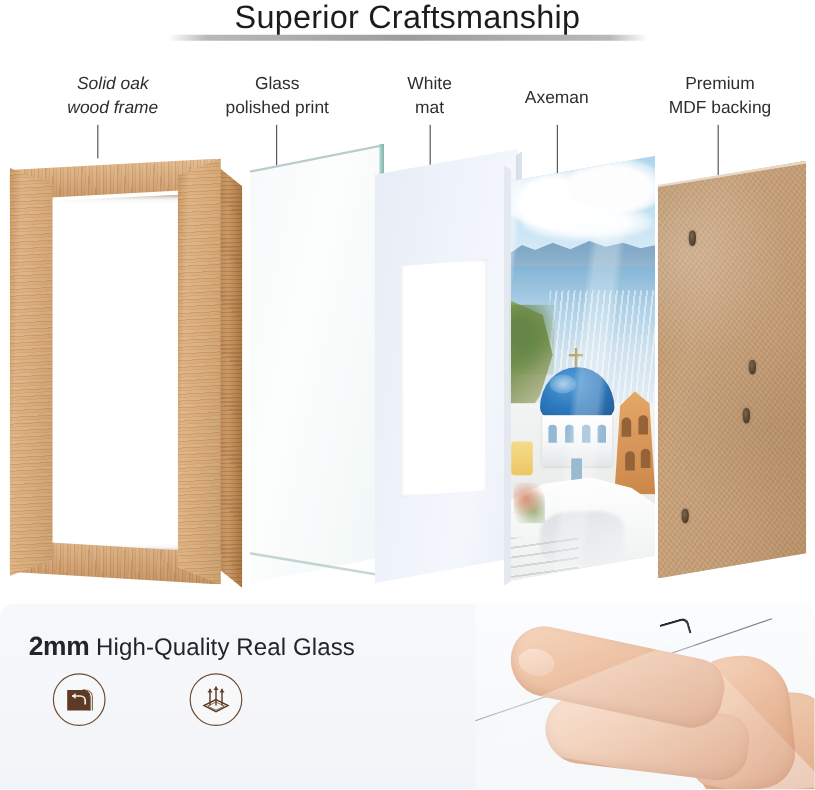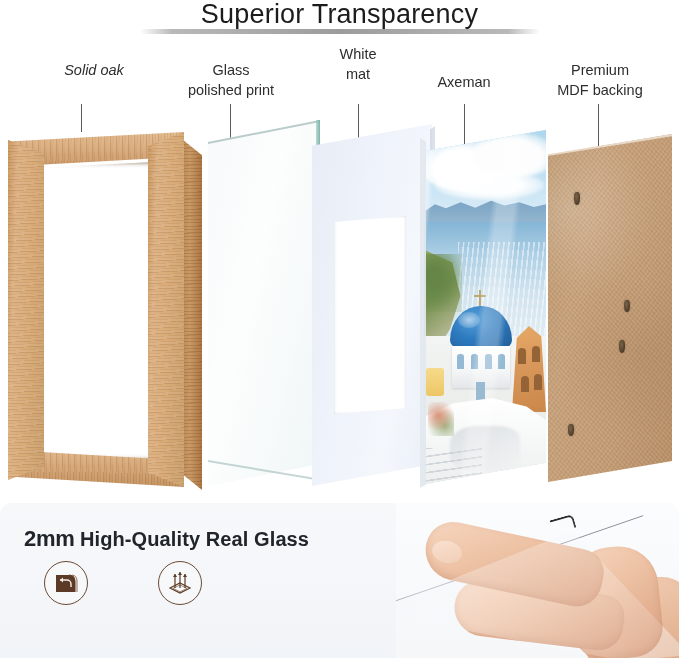--- a/index.html
+++ b/index.html
@@ -411,21 +411,21 @@
     line-height: 24px;
     color: #20242b;
     white-space: nowrap;
   }
   #glass-headline .thick {
     font-weight: 700;
     font-size: 22px;
     letter-spacing: -0.3px;
   }
   #glass-headline .thin {
-    font-weight: 700;
+    font-weight: 400;
     letter-spacing: 0.1px;
   }
 
   #features {
     position: absolute;
     left: 24px; top: 58px;
     display: flex;
     gap: 30px;
   }
   .feature {
@@ -540,35 +540,36 @@
     background: linear-gradient(120deg, rgba(255,255,255,0.36), rgba(255,255,255,0.14));
     z-index: 5;
     pointer-events: none;
   }
 </style>
 </head>
 <body>
 
 <div id="header">
   <div id="title-underline"></div>
-  <div id="page-title">Superior Transparency</div>
+  <div id="page-title">Superior Craftsmanship</div>
 </div>
 
 <div class="callout" style="left:26px; top:60px; width:136px;font-style:italic;">
   <span>Solid oak</span>
+  <span class="l2">wood frame</span>
 </div>
 <div class="leader" style="left:81px; top:104px; height:28px;"></div>
 
 <div class="callout" style="left:156px; top:60px; width:150px;">
   <span>Glass</span>
   <span class="l2">polished print</span>
 </div>
 <div class="leader" style="left:230px; top:104px; height:36px;"></div>
 
-<div class="callout" style="left:312px; top:44px; width:92px;text-align:center;">
+<div class="callout" style="left:312px; top:60px; width:92px;text-align:center;">
   <span>White</span>
   <span class="l2">mat</span>
 </div>
 <div class="leader" style="left:358px; top:104px; height:42px;"></div>
 
 <div class="callout" style="left:418px; top:72px; width:92px;">
   <span>Axeman</span>
 </div>
 <div class="leader" style="left:464px; top:104px; height:44px;"></div>
 

